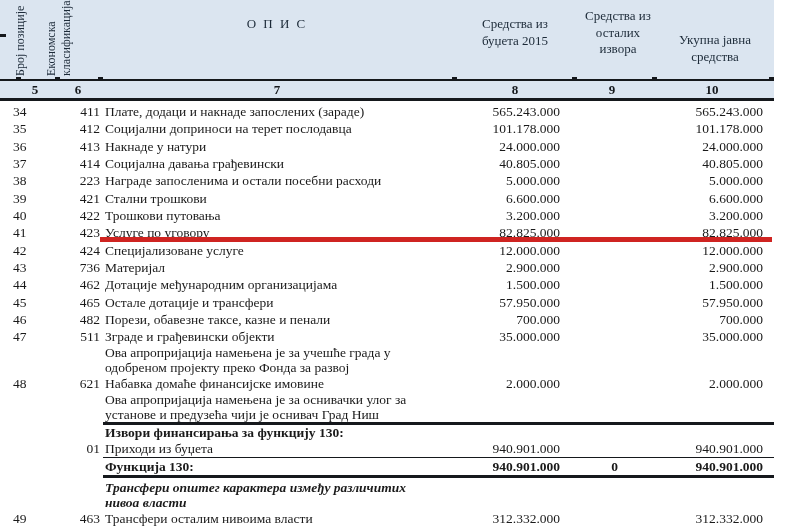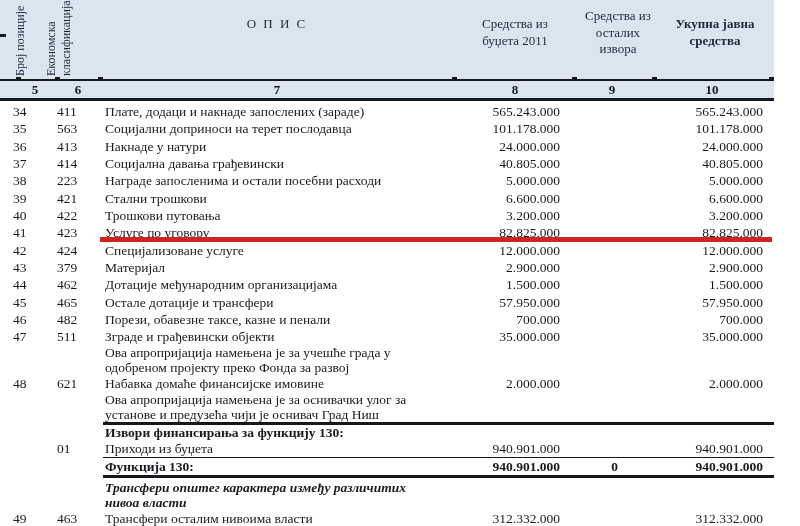--- a/index.html
+++ b/index.html
@@ -31,21 +31,21 @@
   .row.src { height:16px; }
   .row.fn  { height:17px; }
   .row.it  { height:15px;padding-left:15px; }
   .row span { position:absolute; top:0; line-height:inherit; }
   .row { line-height:17.35px; }
   .row.note { line-height:14.8px; }
   .row.sec, .row.src { line-height:16px; }
   .row.fn { line-height:17px; }
   .row.it { line-height:15px; }
   .c-pos   { left:13px;  width:44px;  text-align:left; }
-  .c-econ  { left:57px;  width:43px;  text-align:left; }
+  .c-econ  { left:57px;  width:43px;  text-align:right; }
   .c-desc  { left:105px; width:348px; text-align:left; white-space:nowrap; }
   .c-b2015 { left:455px; width:105px; text-align:right; }
   .c-other { left:575px; width:43px;  text-align:right; }
   .c-total { left:655px; width:108px; text-align:right; }
   .bold { font-weight:bold; }
   .bi   { font-weight:bold; font-style:italic; }
 
   .rule { margin-left:103px; width:671px; background:#15181c; }
   .rule.thick { height:2.5px; }
   .rule.thin  { height:1.5px; }
@@ -57,23 +57,23 @@
 </head>
 <body>
 
 <div class="page">
 
   <div class="hdr" style="background: rgb(219, 229, 240);">
     <span class="rot" style="left:29px; top:60px; height:16px;">Број позиције</span>
     <span class="rot" style="left:60px; top:60px; height:16px;">Економска</span>
     <span class="rot" style="left:75px; top:60px; height:16px;">класификација</span>
     <span class="hlabel" style="left:177px; top:16px; width:200px; letter-spacing:2px;">О П И С</span>
-    <span class="hlabel" style="left:465px; top:16px; width:100px;">Средства из буџета 2011</span>
+    <span class="hlabel" style="left:465px; top:16px; width:100px;">Средства из буџета 2015</span>
     <span class="hlabel" style="left:580px; top:8px; width:76px;">Средства из осталих извора</span>
-    <span class="hlabel" style="left:665px; top:16px; width:100px;font-weight:bold;">Укупна јавна средства</span>
+    <span class="hlabel" style="left:665px; top:32px; width:100px;">Укупна јавна средства</span>
   </div>
 
   <div class="tickline"></div>
   <div class="tick" style="left:16px;"></div>
   <div class="tick" style="left:55px;"></div>
   <div class="tick" style="left:98px;"></div>
   <div class="tick" style="left:452px;"></div>
   <div class="tick" style="left:572px;"></div>
   <div class="tick" style="left:652px;"></div>
   <div class="tick" style="left:769px;"></div>
@@ -94,21 +94,21 @@
     <div id="rows">
         <div class="row">
           <span class="c-pos">34</span>
           <span class="c-econ">411</span>
           <span class="c-desc">Плате, додаци и накнаде запослених (зараде)</span>
           <span class="c-b2015">565.243.000</span>
           <span class="c-total">565.243.000</span>
         </div>
         <div class="row">
           <span class="c-pos">35</span>
-          <span class="c-econ">563</span>
+          <span class="c-econ">412</span>
           <span class="c-desc">Социјални доприноси на терет послодавца</span>
           <span class="c-b2015">101.178.000</span>
           <span class="c-total">101.178.000</span>
         </div>
         <div class="row">
           <span class="c-pos">36</span>
           <span class="c-econ">413</span>
           <span class="c-desc">Накнаде у натури</span>
           <span class="c-b2015">24.000.000</span>
           <span class="c-total">24.000.000</span>
@@ -150,21 +150,21 @@
         </div>
         <div class="row">
           <span class="c-pos">42</span>
           <span class="c-econ">424</span>
           <span class="c-desc">Специјализоване услуге</span>
           <span class="c-b2015">12.000.000</span>
           <span class="c-total">12.000.000</span>
         </div>
         <div class="row">
           <span class="c-pos">43</span>
-          <span class="c-econ">379</span>
+          <span class="c-econ">736</span>
           <span class="c-desc">Материјал</span>
           <span class="c-b2015">2.900.000</span>
           <span class="c-total">2.900.000</span>
         </div>
         <div class="row">
           <span class="c-pos">44</span>
           <span class="c-econ">462</span>
           <span class="c-desc">Дотације међународним организацијама</span>
           <span class="c-b2015">1.500.000</span>
           <span class="c-total">1.500.000</span>

